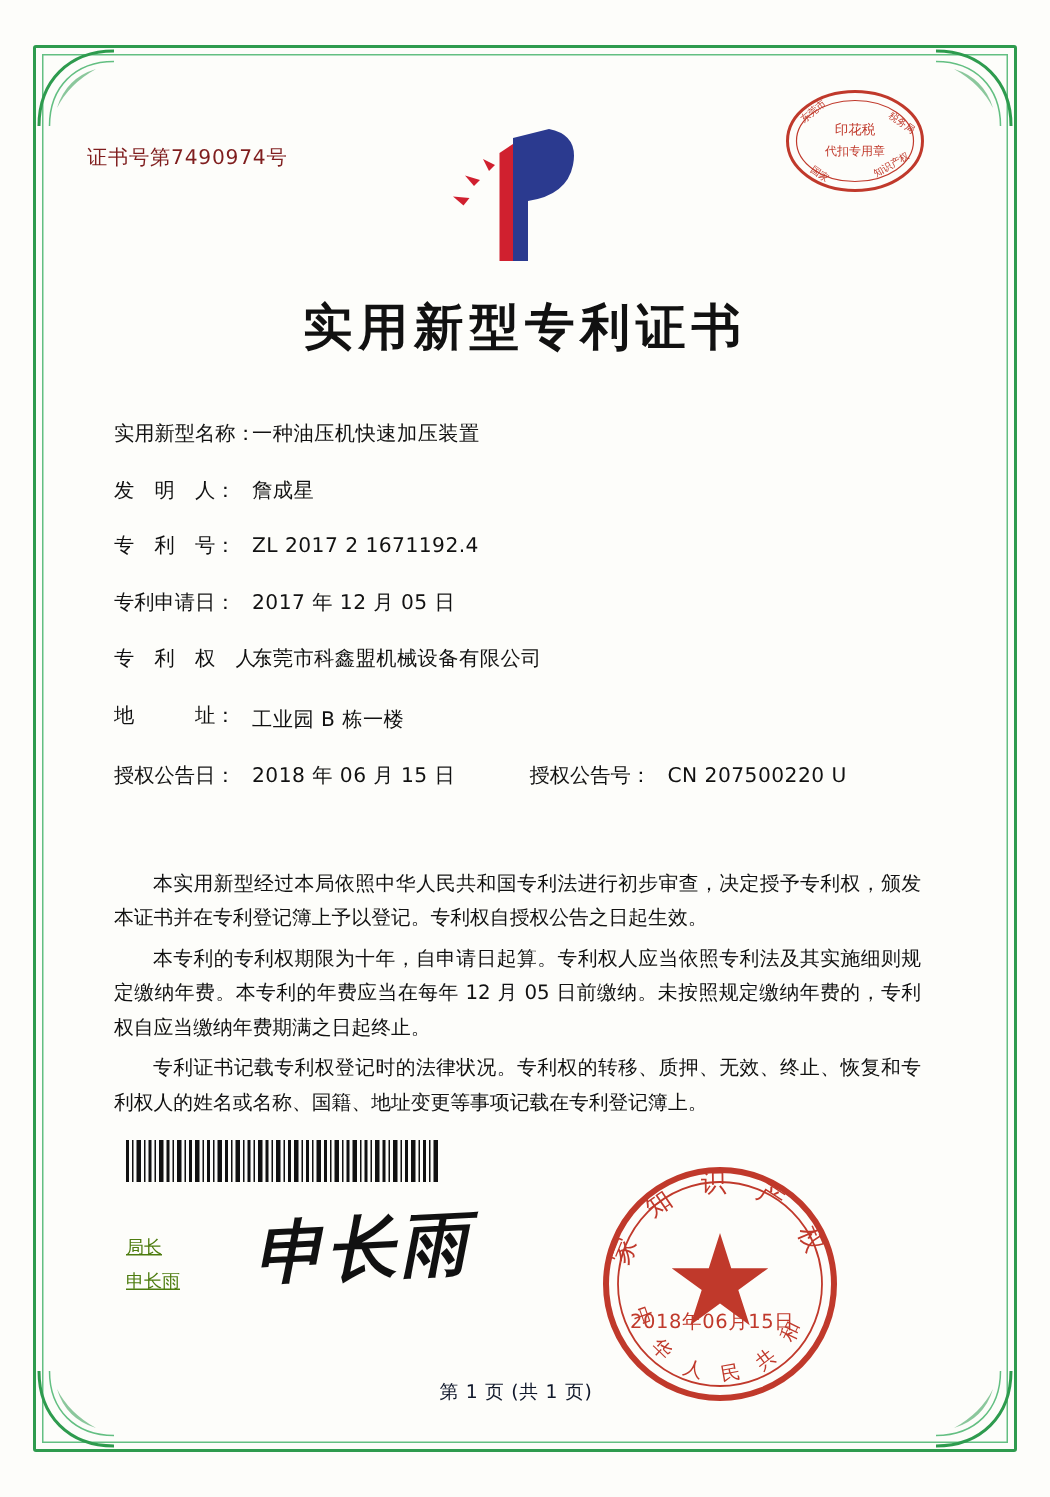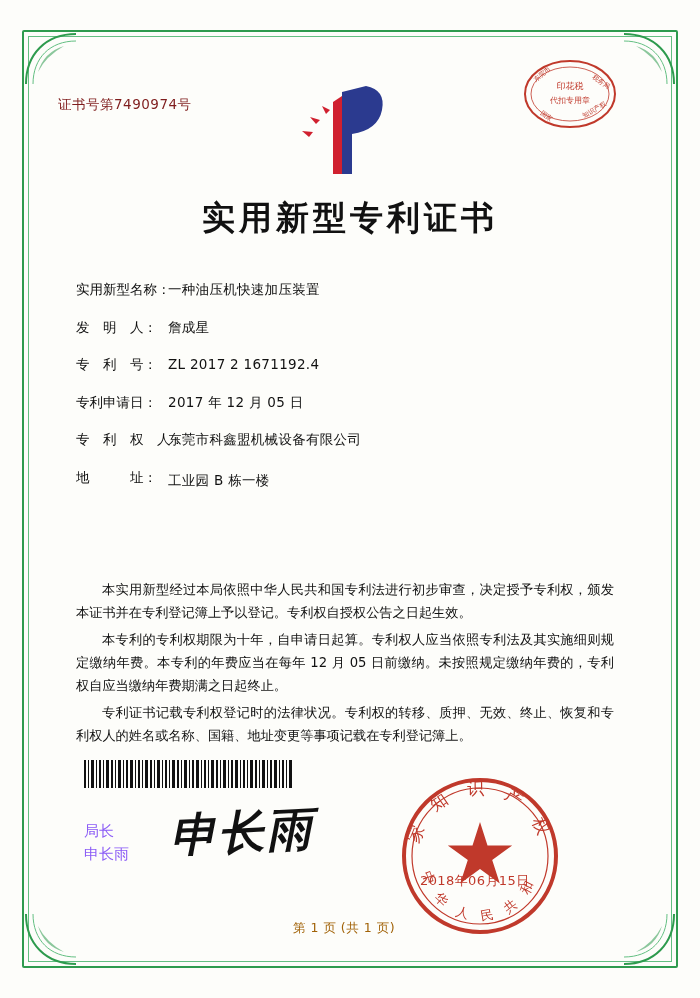--- a/index.html
+++ b/index.html
@@ -158,23 +158,24 @@
     width: 210px;
     height: 28px;
   }
   .barcode svg { width: 100%; height: 100%; display: block; }
 
   
   .sig-label {
     position: absolute;
     left: 84px;
     top: 820px;
-    font-size: 15px;
+    font-size: 12px;
     line-height: 23px;
-    color: #8b5cf6;
+    color: #4d7c0f;
+    text-decoration: underline;
   }
   .sig-script {
     position: absolute;
     left: 170px;
     top: 802px;
     font-size: 46px;
     font-family: "DejaVu Serif", "Liberation Serif", serif;
     font-style: italic;
     font-weight: bold;
     color: #111;
@@ -203,21 +204,21 @@
   }
 
   
   .footer {
     position: absolute;
     left: 0;
     right: 12px;
     top: 920px;
     text-align: center;
     font-size: 12.5px;
-    color: #a16207;
+    color: #0f172a;
     letter-spacing: 0.5px;
   }
 </style>
 </head>
 <body>
 
 <div class="page">
 
   <div class="border-outer"></div>
   <div class="border-inner"></div>
@@ -297,20 +298,30 @@
       <div class="value">2017 年 12 月 05 日</div>
     </div>
     <div class="row">
       <div class="label">专　利　权　人：</div>
       <div class="value">东莞市科鑫盟机械设备有限公司</div>
     </div>
     <div class="row">
       <div class="label">地　　　址：</div>
       <div class="value">
         <span class="l2">工业园 B 栋一楼</span>
+      </div>
+    </div>
+    <div class="row dual">
+      <div class="half">
+        <div class="label">授权公告日：</div>
+        <div class="value">2018 年 06 月 15 日</div>
+      </div>
+      <div class="half right">
+        <div class="label">授权公告号：</div>
+        <div class="value">CN 207500220 U</div>
       </div>
     </div>
   </div>
 
   <div class="paras">
     <p>本实用新型经过本局依照中华人民共和国专利法进行初步审查，决定授予专利权，颁发本证书并在专利登记簿上予以登记。专利权自授权公告之日起生效。</p>
     <p>本专利的专利权期限为十年，自申请日起算。专利权人应当依照专利法及其实施细则规定缴纳年费。本专利的年费应当在每年 12 月 05 日前缴纳。未按照规定缴纳年费的，专利权自应当缴纳年费期满之日起终止。</p>
     <p>专利证书记载专利权登记时的法律状况。专利权的转移、质押、无效、终止、恢复和专利权人的姓名或名称、国籍、地址变更等事项记载在专利登记簿上。</p>
   </div>
 

